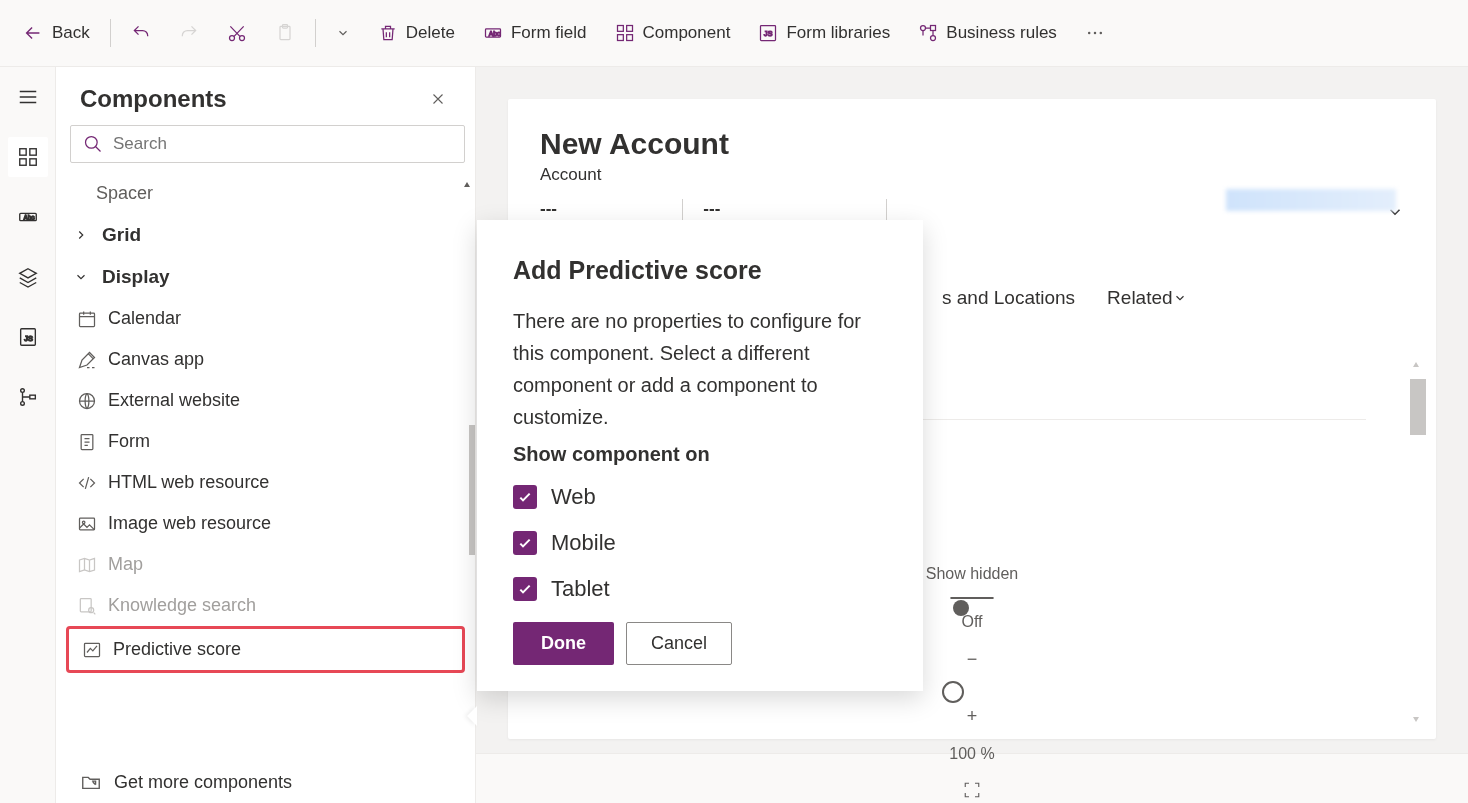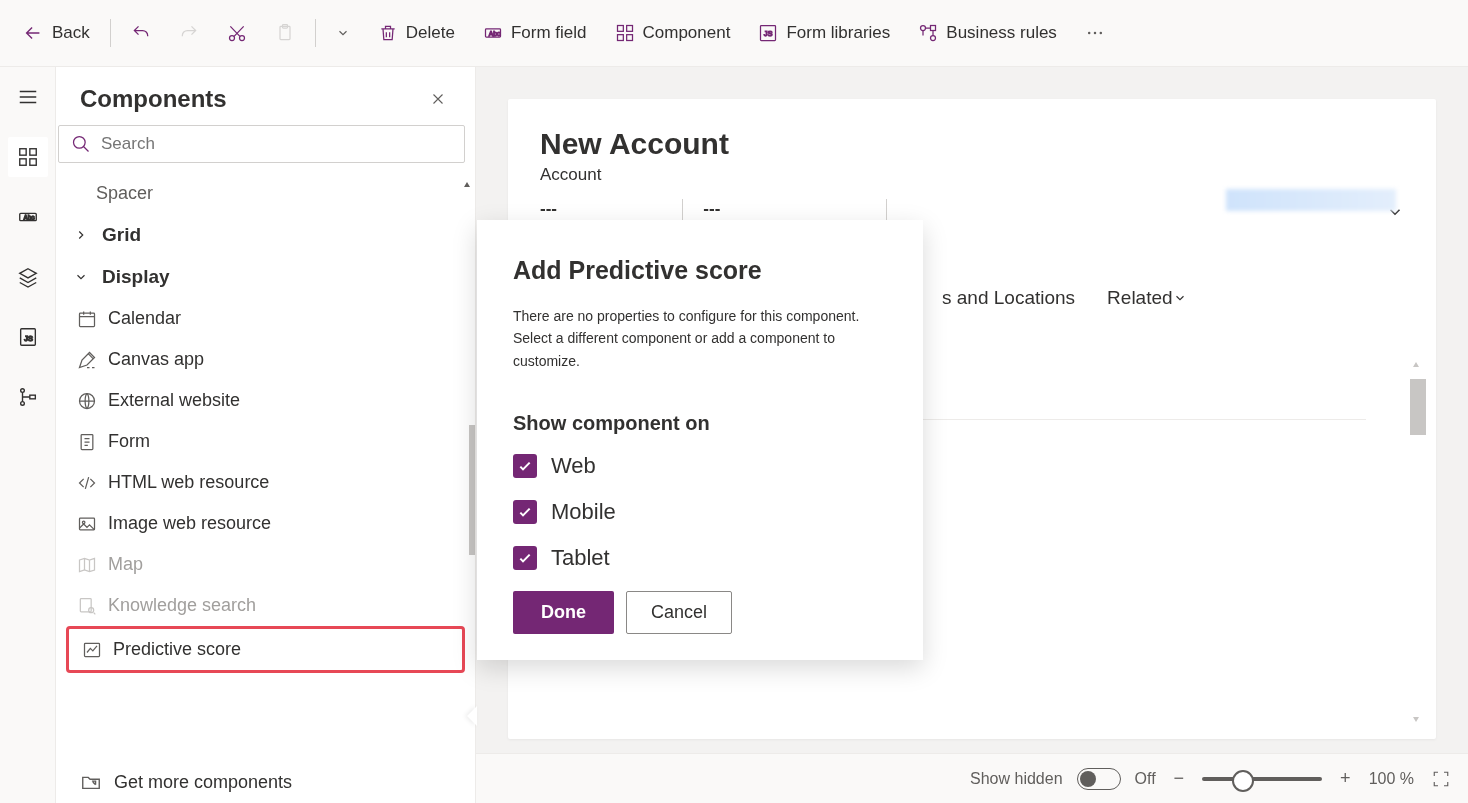--- a/index.html
+++ b/index.html
@@ -13,21 +13,21 @@
 
 .main-layout { display: flex; height: calc(100% - 67px); }
 .icon-rail { width: 56px; background: #faf9f8; border-right: 1px solid #edebe9; display: flex; flex-direction: column; align-items: center; padding-top: 10px; gap: 20px; }
 .icon-rail .rail-btn { width: 40px; height: 40px; display: flex; align-items: center; justify-content: center; cursor: pointer; border-radius: 2px; }
 .icon-rail .rail-btn.active { background: #fff; }
 
 .components-panel { width: 420px; background: #fff; border-right: 1px solid #edebe9; display: flex; flex-direction: column; position: relative; }
 .panel-header { display: flex; align-items: center; justify-content: space-between; padding: 18px 24px 12px 24px; }
 .panel-title { font-size: 24px; font-weight: 600; }
 .close-x { cursor: pointer; padding: 4px; }
-.search-box { margin: 0 10px 10px 2px; border: 1px solid #d2d0ce; border-radius: 2px; display: flex; align-items: center; padding: 8px 12px; gap: 10px; }
+.search-box { margin: 0 10px 10px 14px; border: 1px solid #d2d0ce; border-radius: 2px; display: flex; align-items: center; padding: 8px 12px; gap: 10px; }
 .search-box input { border: none; outline: none; font-size: 17px; flex: 1; color: #605e5c; }
 .tree { flex: 1; overflow-y: auto; position: relative; padding: 0 8px; }
 .tree-item { display: flex; align-items: center; gap: 10px; padding: 10px 12px; font-size: 18px; cursor: pointer; }
 .tree-item.muted { color: #a19f9d; cursor: default; }
 .tree-item .ti-icon { width: 22px; display: inline-flex; justify-content: center; }
 .tree-group { font-weight: 600; font-size: 19px; }
 .indent { padding-left: 6px; }
 .spacer-row { padding-left: 32px; color: #605e5c; }
 .highlight-box { border: 3px solid #e74856; border-radius: 4px; margin: 0 2px; }
 .side-scroll-thumb { position: absolute; right: -8px; top: 252px; width: 14px; height: 130px; background: #c8c6c4; }
@@ -43,31 +43,31 @@
 .header-field:last-child { border-right: none; }
 .hf-value { font-size: 17px; font-weight: 600; }
 .hf-label { font-size: 16px; color: #605e5c; }
 .header-chev { margin-left: auto; padding-top: 4px; }
 .blurred-box { position: absolute; top: 90px; right: 40px; width: 170px; height: 22px; background: linear-gradient(90deg, #cfe3fb 0%, #e3eefc 100%); filter: blur(2px); }
 .tabs-row { display: flex; gap: 32px; margin-top: 50px; font-size: 19px; align-items: center; }
 .tab-link { cursor: pointer; }
 .tab-link.related { display: flex; align-items: center; gap: 0; }
 .section-border { position: absolute; top: 320px; left: 64px; right: 70px; border-top: 1px solid #edebe9; }
 
-.bottom-bar { position: absolute; bottom: 0; left: 0; right: 0; height: 50px; background: #faf9f8; border-top: 1px solid #edebe9; display: flex; align-items: center; justify-content: flex-end; gap: 14px; padding: 0 14px; font-size: 16px; color: #605e5c; }
+.bottom-bar { position: absolute; bottom: 0; left: 0; right: 0; height: 50px; background: #faf9f8; border-top: 1px solid #edebe9; display: flex; align-items: center; justify-content: flex-end; gap: 14px; padding: 0 14px; font-size: 16px; color: #605e5c; flex-direction: column; }
 .toggle-pill { width: 44px; height: 22px; border: 1px solid #605e5c; border-radius: 11px; position: relative; cursor: pointer; }
 .toggle-pill::after { content: ''; position: absolute; left: 2px; top: 2px; width: 16px; height: 16px; border-radius: 50%; background: #605e5c; }
 .zoom-slider { width: 120px; height: 4px; background: #605e5c; position: relative; border-radius: 2px; }
 .zoom-slider::after { content: ''; position: absolute; left: 30px; top: -7px; width: 18px; height: 18px; border-radius: 50%; background: #fff; border: 2px solid #605e5c; }
 .zoom-ic { cursor: pointer; padding: 4px; font-size: 18px; }
 
 .dialog { position: absolute; left: 477px; top: 220px; width: 446px; background: #fff; box-shadow: 0 8px 24px rgba(0,0,0,0.15); padding: 36px 36px 26px 36px; }
 .dialog::before { content: ''; position: absolute; left: -10px; top: 486px; width: 0; height: 0; border-top: 10px solid transparent; border-bottom: 10px solid transparent; border-right: 10px solid #fff; filter: drop-shadow(-2px 0 2px rgba(0,0,0,0.08)); }
 .dialog-title { font-size: 25px; font-weight: 600; margin-bottom: 20px; }
-.dialog-desc { font-size: 14px; line-height: 1.6; margin-bottom: 40px; color: #323130; }
+.dialog-desc { font-size: 20px; line-height: 1.6; margin-bottom: 10px; color: #323130; }
 .dialog-section-title { font-size: 20px; font-weight: 600; margin-bottom: 18px; }
 .chk-row { display: flex; align-items: center; gap: 14px; margin-bottom: 20px; }
 .chk { width: 24px; height: 24px; background: #742774; border-radius: 3px; display: flex; align-items: center; justify-content: center; cursor: pointer; }
 .chk svg { width: 16px; height: 16px; }
 .chk-label { font-size: 22px; }
 .dialog-actions { display: flex; gap: 12px; margin-top: 8px; }
 .btn-primary { background: #742774; color: #fff; border: none; padding: 10px 28px; font-size: 18px; font-weight: 600; cursor: pointer; border-radius: 2px; }
 .btn-secondary { background: #fff; color: #323130; border: 1px solid #8a8886; padding: 10px 24px; font-size: 18px; cursor: pointer; border-radius: 2px; }
 
 svg { display: block; }

